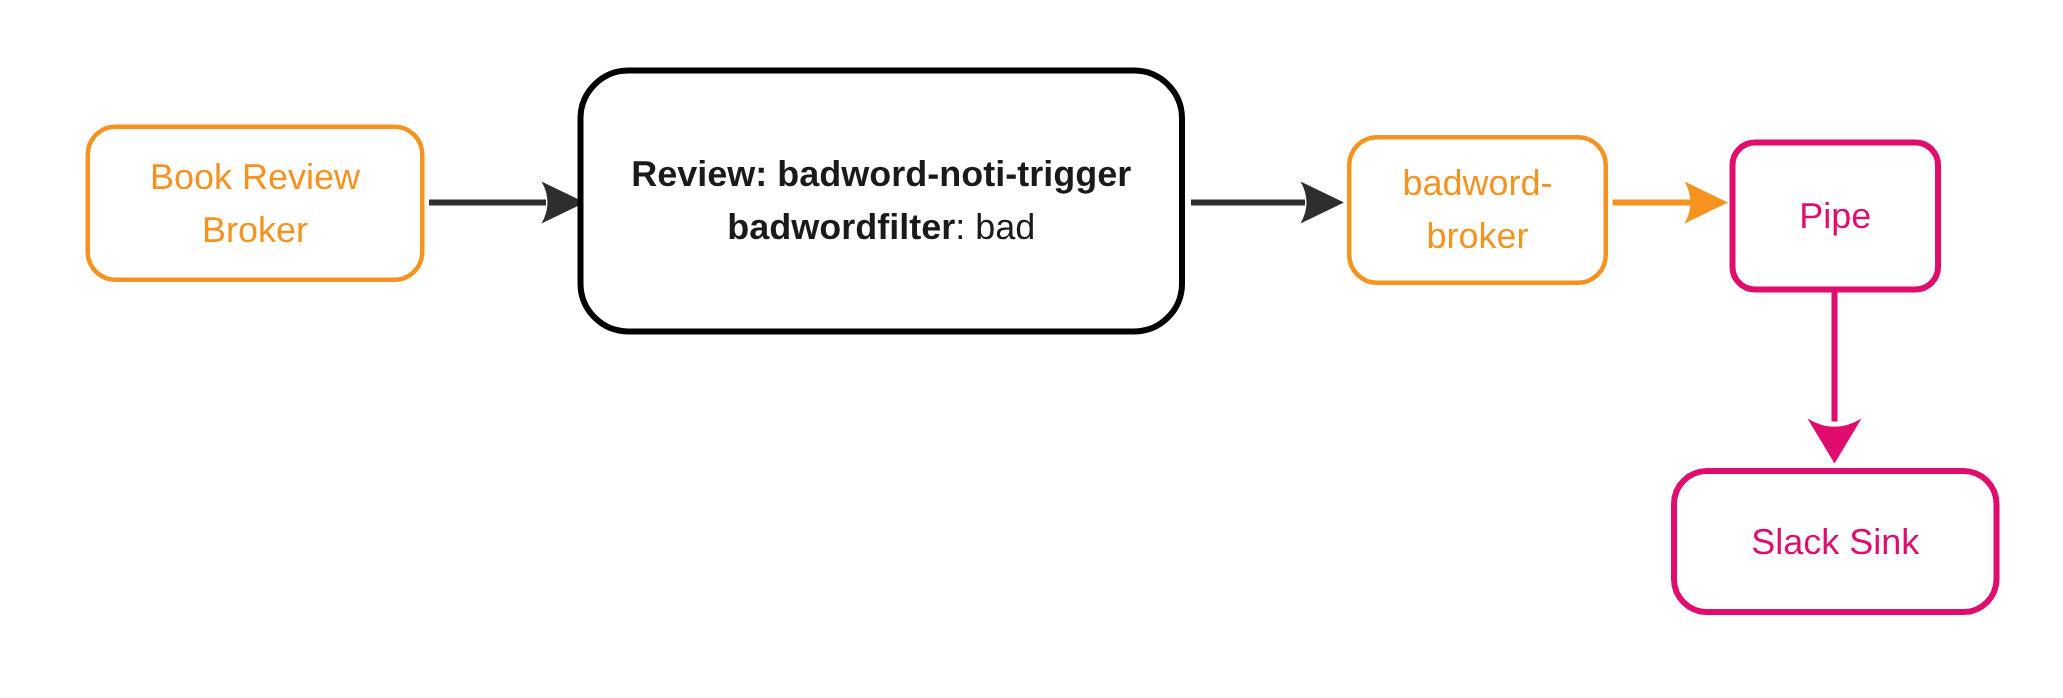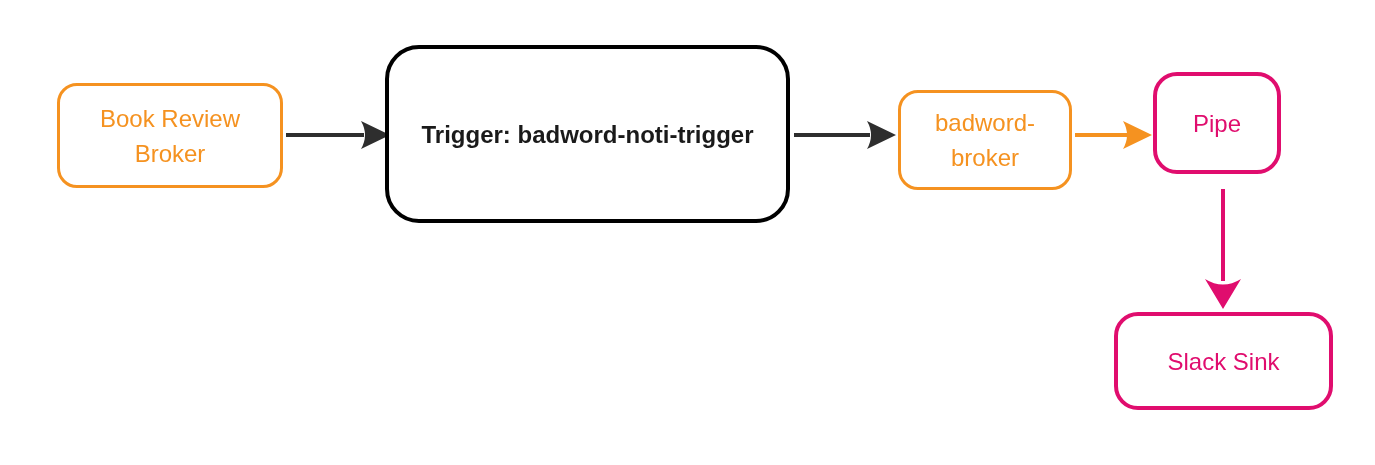--- a/index.html
+++ b/index.html
@@ -46,21 +46,21 @@
     border-radius: 24px;
   }
   .node.black {
     border: 4px solid #000000;
     color: var(--node_black, #1a1a1a);
     border-radius: 34px;
   }
   #n-book    { left: 57px;   top: 83px;  width: 226px; height: 105px; text-align: center; }
   #n-trigger { left: 385px;  top: 45px;  width: 405px; height: 178px; }
   #n-badword { left: 898px;  top: 90px;  width: 174px; height: 100px;  }
-  #n-pipe    { left: 1153px; top: 72px;  width: 128px; height: 102px; }
+  #n-pipe    { left: 1153px; top: 93px;  width: 141px; height: 102px; border-radius: 17px; }
   #n-slack   { left: 1114px; top: 312px; width: 219px; height: 98px; text-align: right;  }
 
   .trigger-line { white-space: nowrap; }
   .trigger-line b { font-weight: bold; }
   .label { padding: 0 6px; }
 </style>
 </head>
 <body>
 
 <div class="canvas">
@@ -87,21 +87,22 @@
       <path class="head-pink" d="M1223 309 L1205 279 Q1223 290 1241 279 Z"></path>
     </g>
   </svg>
 
   <div class="node orange" id="n-book">
     <div class="label">Book Review Broker</div>
   </div>
 
   <div class="node black" id="n-trigger">
     <div>
-      <div class="trigger-line"><b>Trigger: badword-noti-trigger</b><span></span></div>
+      <div class="trigger-line"><b>Review: badword-noti-trigger</b><span></span></div>
+      <div class="trigger-line"><b>badwordfilter</b><span>: bad</span></div>
     </div>
   </div>
 
   <div class="node orange" id="n-badword">
     <div class="label">badword-broker</div>
   </div>
 
   <div class="node pink" id="n-pipe">
     <div class="label">Pipe</div>
   </div>

